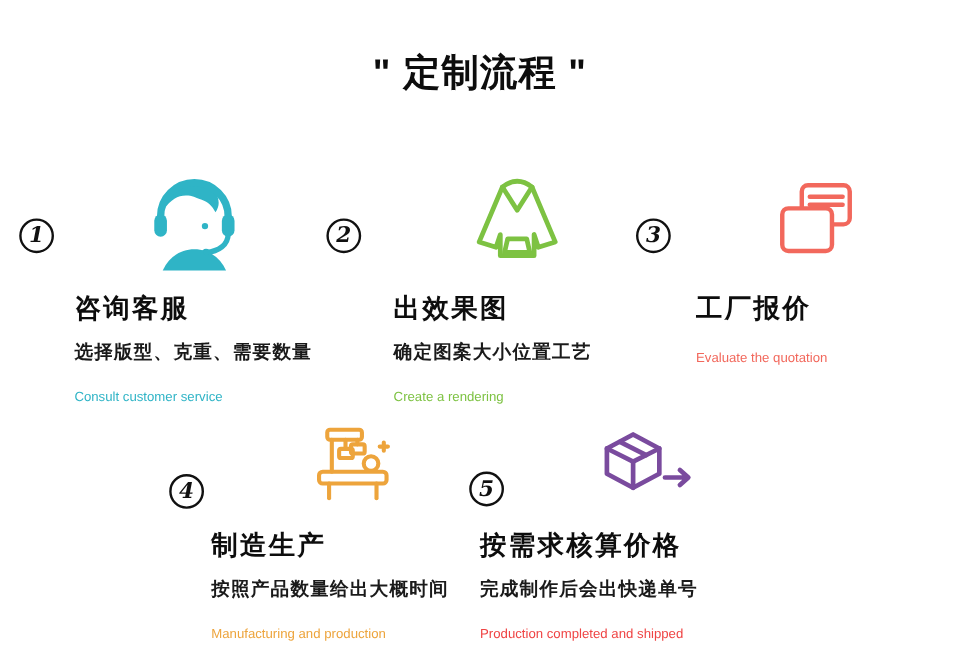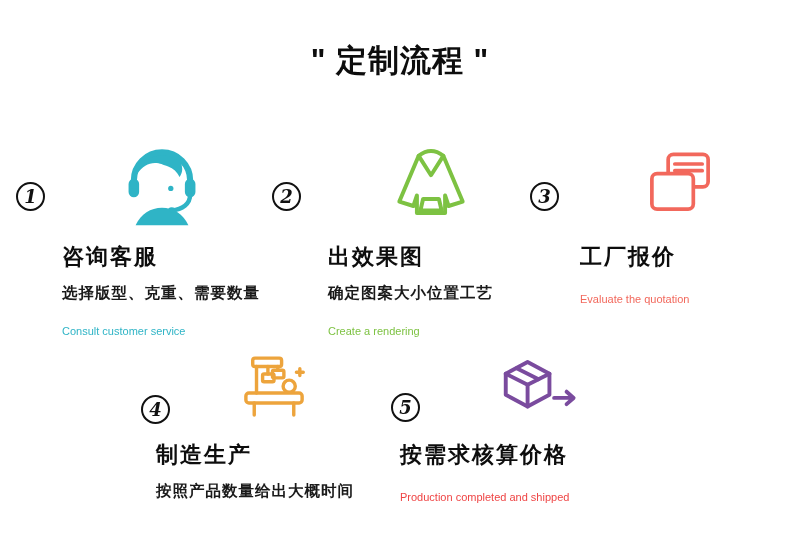--- a/index.html
+++ b/index.html
@@ -94,51 +94,53 @@
           <line x1="43" y1="23" x2="80" y2="23"></line>
           <line x1="43" y1="32" x2="80" y2="32"></line>
           <rect x="12" y="36" width="56" height="48" rx="7" fill="#ffffff"></rect>
         </g>
       </svg>
     </div>
     <div class="heading">工厂报价</div>
     <div class="caption" style="color: rgb(242, 104, 92);">Evaluate the quotation</div>
   </div>
 
-  <div class="step row2" style="left:156px; top:346px; width:235px;">
+  <div class="step row2" style="left:176px; top:346px; width:235px;">
     <div class="icon-wrap" style="color: rgb(237, 164, 60);">
       <svg width="76" height="76" viewBox="0 0 100 100" aria-hidden="true">
         <g fill="none" stroke="currentColor" stroke-width="4.5" stroke-linejoin="round" stroke-linecap="round">
           <rect x="22" y="12" width="38" height="11" rx="3"></rect>
           <line x1="27" y1="23" x2="27" y2="58"></line>
           <line x1="42" y1="23" x2="42" y2="33"></line>
           <rect x="35" y="33" width="15" height="10" rx="2"></rect>
           <line x1="55" y1="23" x2="55" y2="28"></line>
           <rect x="48" y="28" width="15" height="10" rx="2"></rect>
           <circle cx="70" cy="49" r="8"></circle>
           <rect x="13" y="58" width="74" height="13" rx="4"></rect>
           <line x1="24" y1="71" x2="24" y2="87"></line>
           <line x1="76" y1="71" x2="76" y2="87"></line>
           <path d="M84 26 v9 M79.5 30.5 h9"></path>
         </g>
       </svg>
     </div>
     <div class="heading">制造生产</div>
     <div class="subtitle">按照产品数量给出大概时间</div>
+    <div class="caption" style="color: rgb(237, 164, 60);">Manufacturing and production</div>
   </div>
 
   <div class="step row2" style="left:400px; top:346px; width:270px;">
     <div class="icon-wrap" style="color: rgb(122, 75, 158);">
       <svg width="90" height="78" viewBox="0 0 115 100" aria-hidden="true">
         <g fill="none" stroke="currentColor" stroke-width="5" stroke-linejoin="round" stroke-linecap="round">
           <path d="M20 33 L48 18 L76 33 L76 60 L48 75 L20 60 Z"></path>
           <path d="M20 33 L48 47 L76 33"></path>
           <line x1="48" y1="47" x2="48" y2="75"></line>
           <path d="M34 26 L62 40"></path>
           <path d="M82 64 H106 M98 56 L107 64 L98 72"></path>
         </g>
       </svg>
     </div>
     <div class="heading">按需求核算价格</div>
+    <div class="subtitle">完成制作后会出快递单号</div>
     <div class="caption" style="color: #ef4444;">Production completed and shipped</div>
   </div>
 
 </div>
 
 </body></html>

